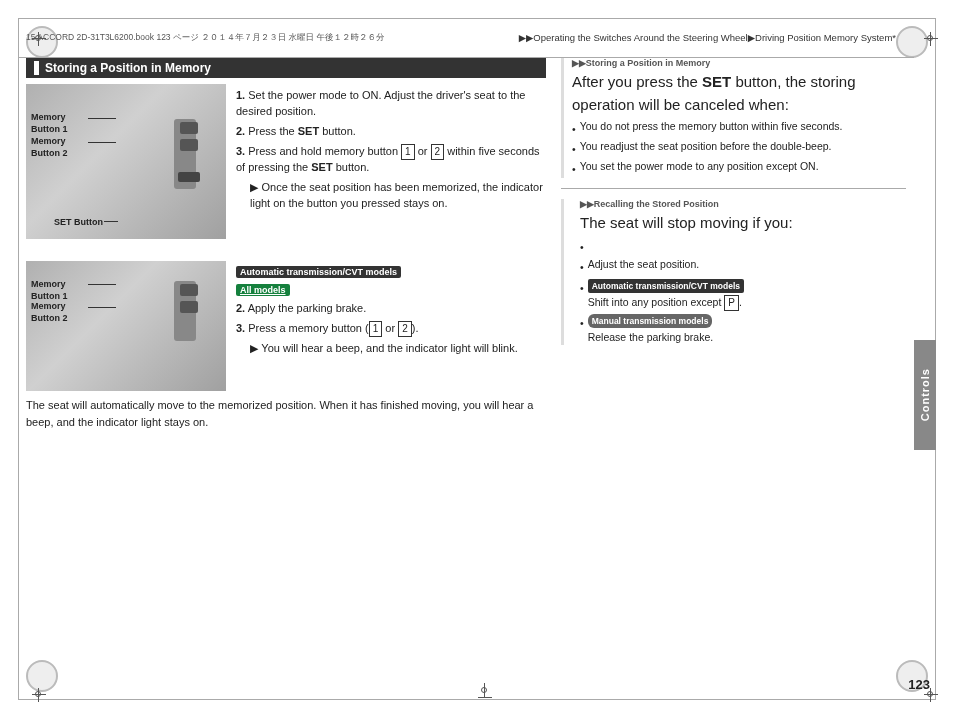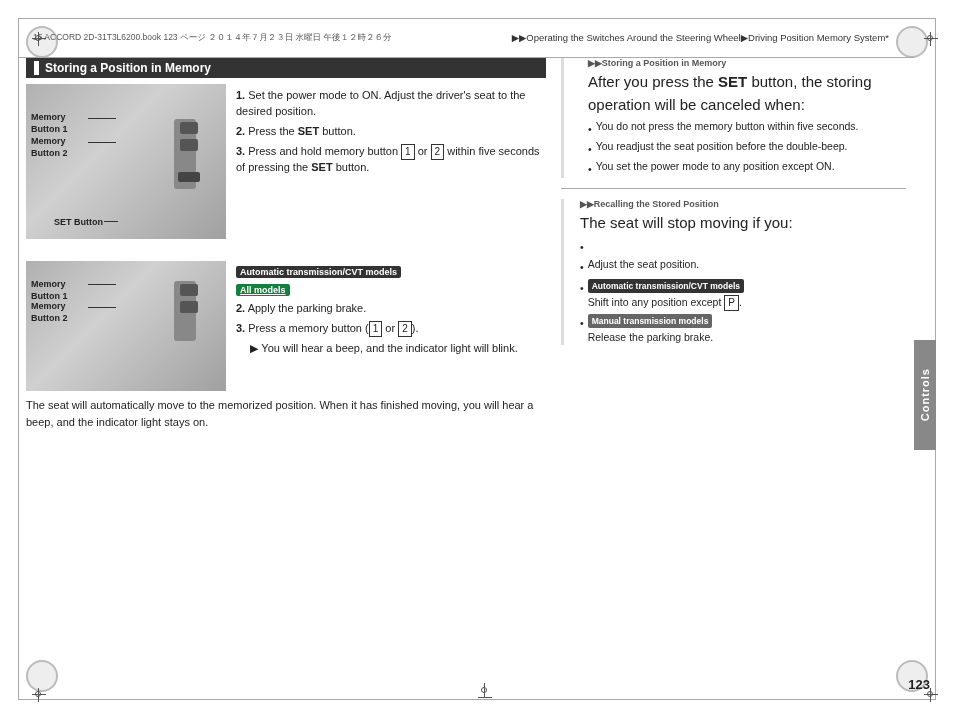--- a/index.html
+++ b/index.html
@@ -25,21 +25,21 @@
     
     .header {
       position: absolute;
       top: 18px; left: 18px;
       width: 896px;
       height: 40px;
       border-bottom: 1px solid #aaa;
       display: flex;
       align-items: center;
       justify-content: flex-end;
-      padding: 0 15px;
+      padding: 0 8px;
     }
 
     .header-meta {
       font-size: 8.5px;
       color: #555;
     }
 
     .header-nav {
       font-size: 9.5px;
       color: #333;
@@ -174,20 +174,21 @@
       padding: 1px 4px;
       border-radius: 2px;
       margin-bottom: 2px;
     }
 
     .label-tag.at {
       background: #333;
     }
     .label-tag.manual {
       background: #666;
+      border-radius: 6px;
     }
 
     .bold { font-weight: bold; }
 
     
     .note-label {
       font-size: 9px;
       color: #555;
       font-weight: bold;
       margin-bottom: 3px;
@@ -307,20 +308,23 @@
         <div class="steps-area" style="flex:1;">
           <div class="step-item">
             <span class="step-num">1.</span> Set the power mode to ON. Adjust the driver's seat to the desired position.
           </div>
           <div class="step-item">
             <span class="step-num">2.</span> Press the <span class="bold">SET</span> button.
           </div>
           <div class="step-item">
             <span class="step-num">3.</span> Press and hold memory button <span class="boxed">1</span> or <span class="boxed">2</span> within five seconds of pressing the <span class="bold">SET</span> button.
           </div>
+          <div class="step-item">
+            <span class="step-arrow">▶ Once the seat position has been memorized, the indicator light on the button you pressed stays on.</span>
+          </div>
         </div>
       </div>
     </div>
 
     <div class="section-gap"></div>
 
     <div>
 
       <div style="display:flex;gap:10px;margin-bottom:6px;">
 
@@ -360,21 +364,21 @@
           </div>
         </div>
       </div>
 
       <div style="font-size:11px;line-height:1.5;margin-top:4px;">The seat will automatically move to the memorized position. When it has finished moving, you will hear a beep, and the indicator light stays on.</div>
     </div>
   </div>
 
   <div class="right-col">
 
-    <div style="border-left:3px solid #ddd;padding-left:24px;margin-bottom:10px;">
+    <div style="border-left:3px solid #ddd;padding-left:8px;margin-bottom:10px;">
       <div class="note-label">▶▶Storing a Position in Memory</div>
       <div class="note-text">
         After you press the <span class="bold">SET</span> button, the storing operation will be canceled when:
       </div>
       <div class="note-bullet">
         <span class="dot">•</span>
         <span>You do not press the memory button within five seconds.</span>
       </div>
       <div class="note-bullet">
         <span class="dot">•</span>

